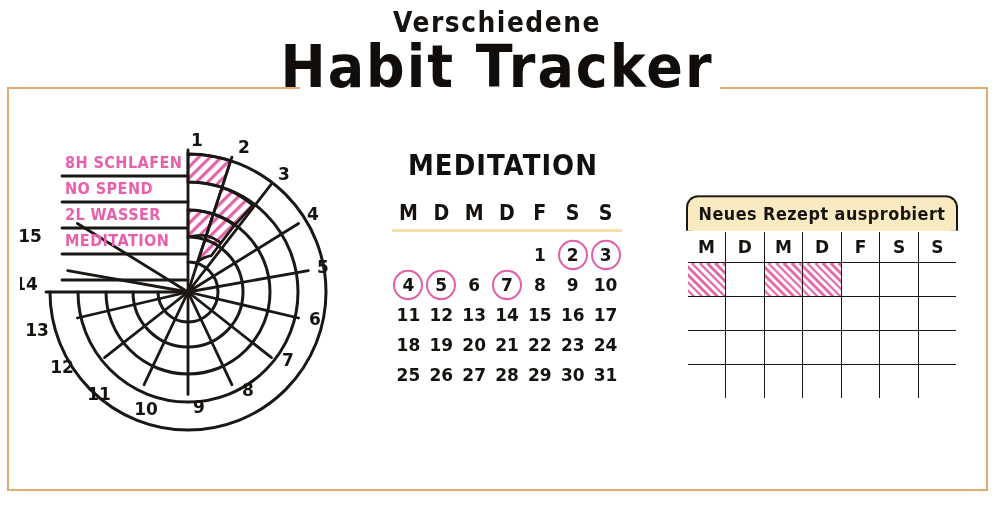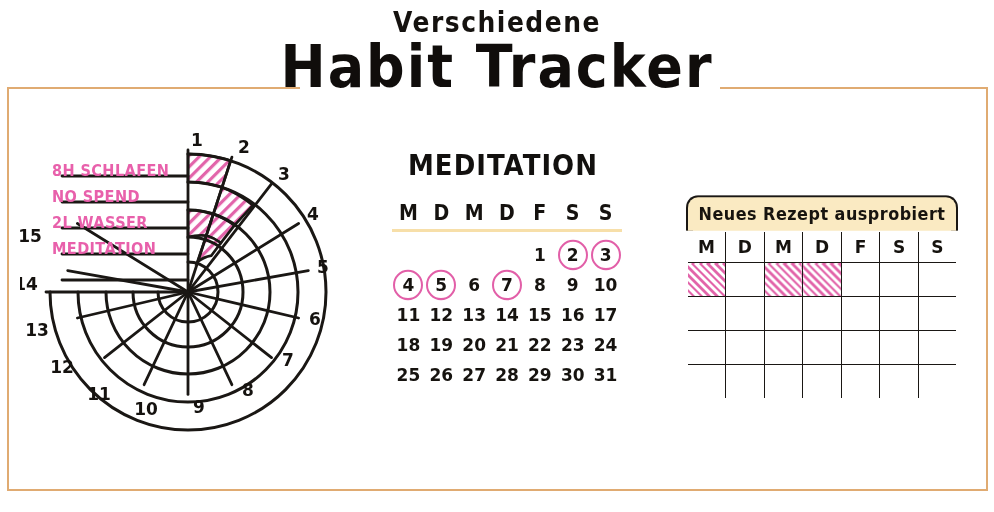--- a/index.html
+++ b/index.html
@@ -55,21 +55,21 @@
     transform:scaleY(1.1);
     line-height:1.05;
   }
 
   
   .radial{
     position:absolute;left:20px;top:130px;width:340px;height:330px;
   }
   .radial svg{display:block;}
   .radial-labels{
-    position:absolute;left:32px;top:22px;width:150px;margin-top:8px;
+    position:absolute;left:45px;top:22px;width:150px;
   }
   .rlabel{
     color:#e860ab;
     font-size:14.5px;
     font-weight:700;
     letter-spacing:.4px;
     height:26px;
     line-height:22px;
     white-space:nowrap;
     transform:scaleY(1.05);

